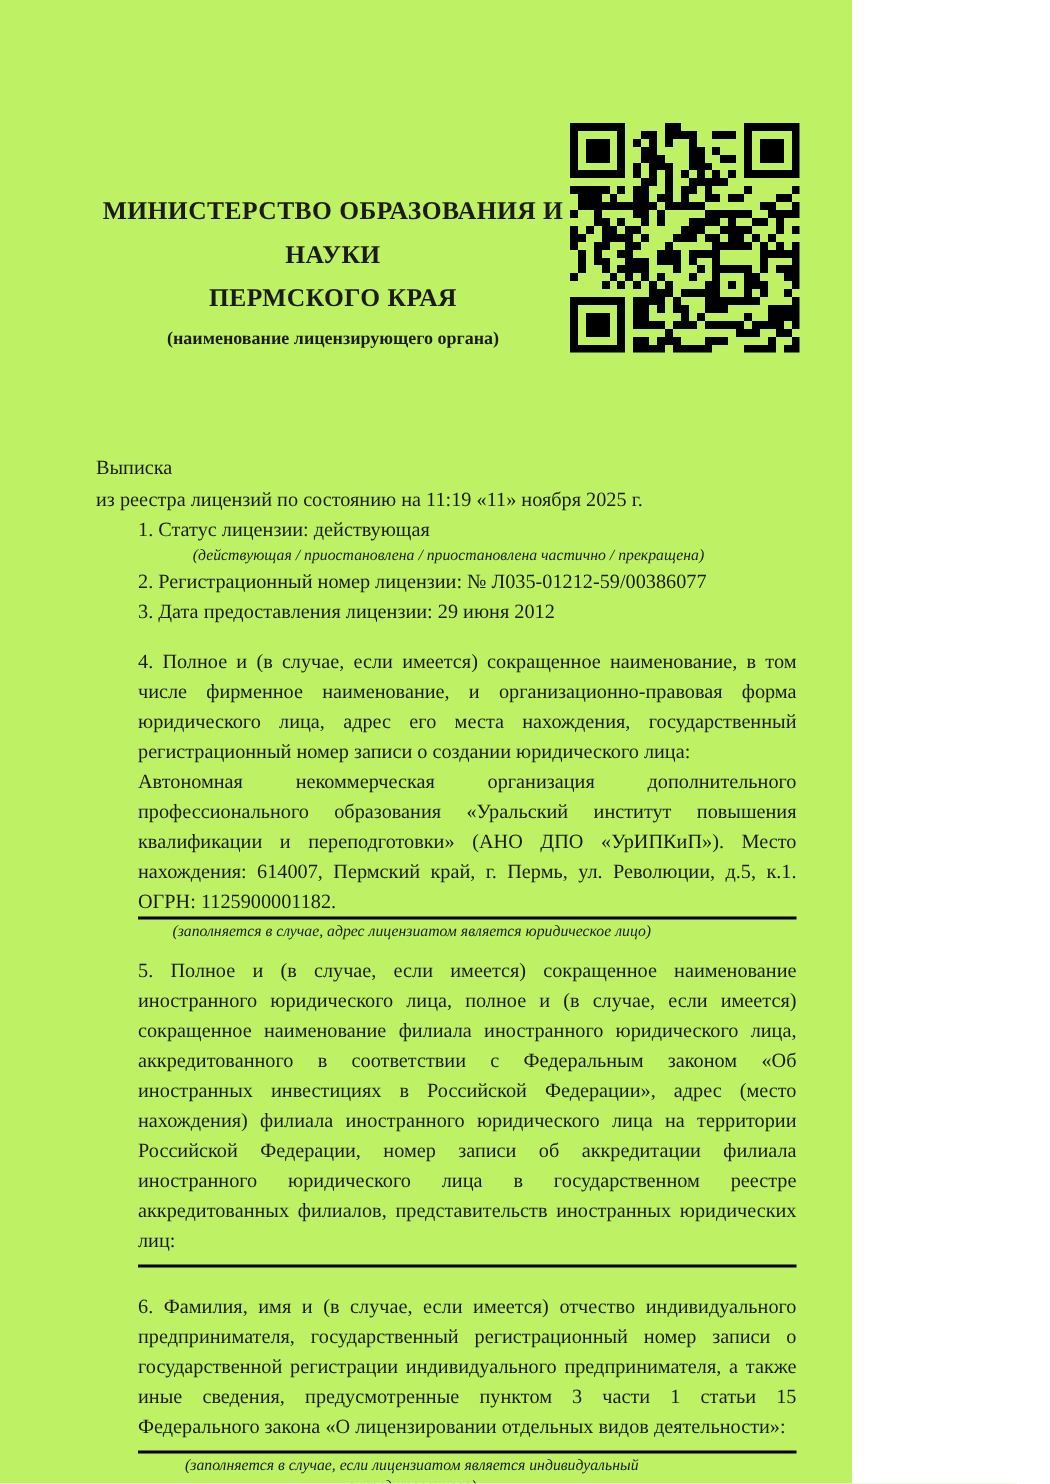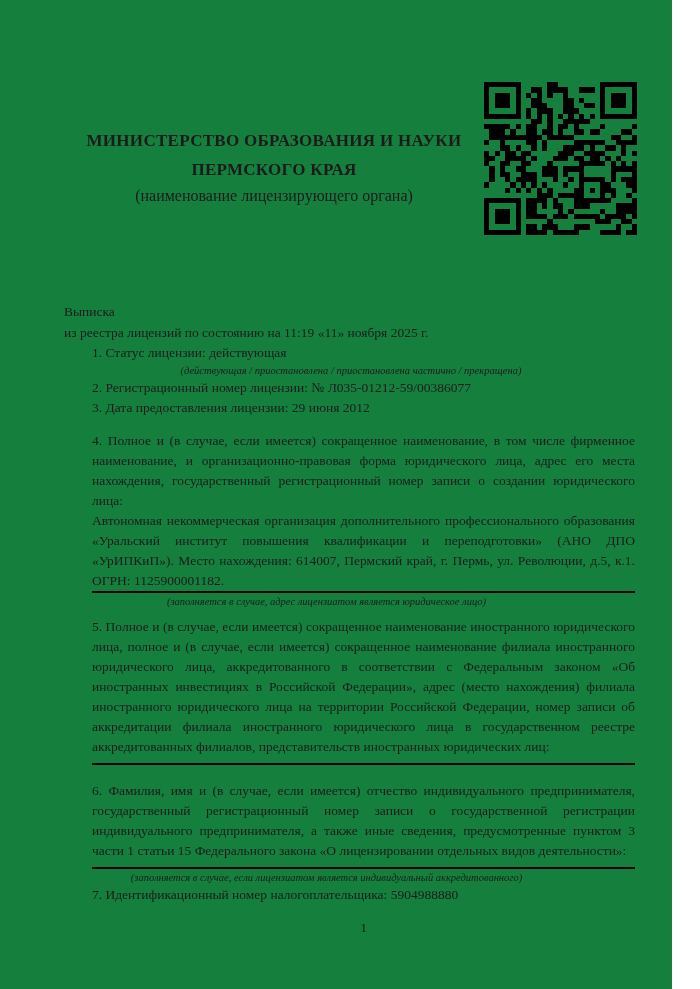--- a/index.html
+++ b/index.html
@@ -2,23 +2,23 @@
 <html><head>
 <meta charset="utf-8">
 <style>
   html, body {
     margin: 0;
     padding: 0;
     background: #ffffff;
   }
   .page {
     position: relative;
-    width: 672px;
+    width: 568px;
     height: 989px;
-    background: #15803d;
+    background: #bef264;
     color: #1b1b1b;
     font-family: "Liberation Serif", "DejaVu Serif", serif;
     overflow: hidden;
   }
   
   .header {
     display: flex;
     justify-content: space-between;
     align-items: flex-start;
     padding: 82px 35px 0 64px;
@@ -28,23 +28,24 @@
     padding-top: 44px;
     text-align: center;
   }
   .ministry-name {
     font-weight: bold;
     font-size: 17px;
     line-height: 29px;
     letter-spacing: 0.3px;
   }
   .ministry-caption {
-    font-size: 16px;
+    font-size: 12px;
     line-height: 14px;
     margin-top: 5px;
+    font-weight: bold;
   }
   .qr {
     width: 153px;
     height: 153px;
     flex: 0 0 auto;
   }
   .qr svg { display: block; }
   
   .doc-title {
     margin-top: 66px;

